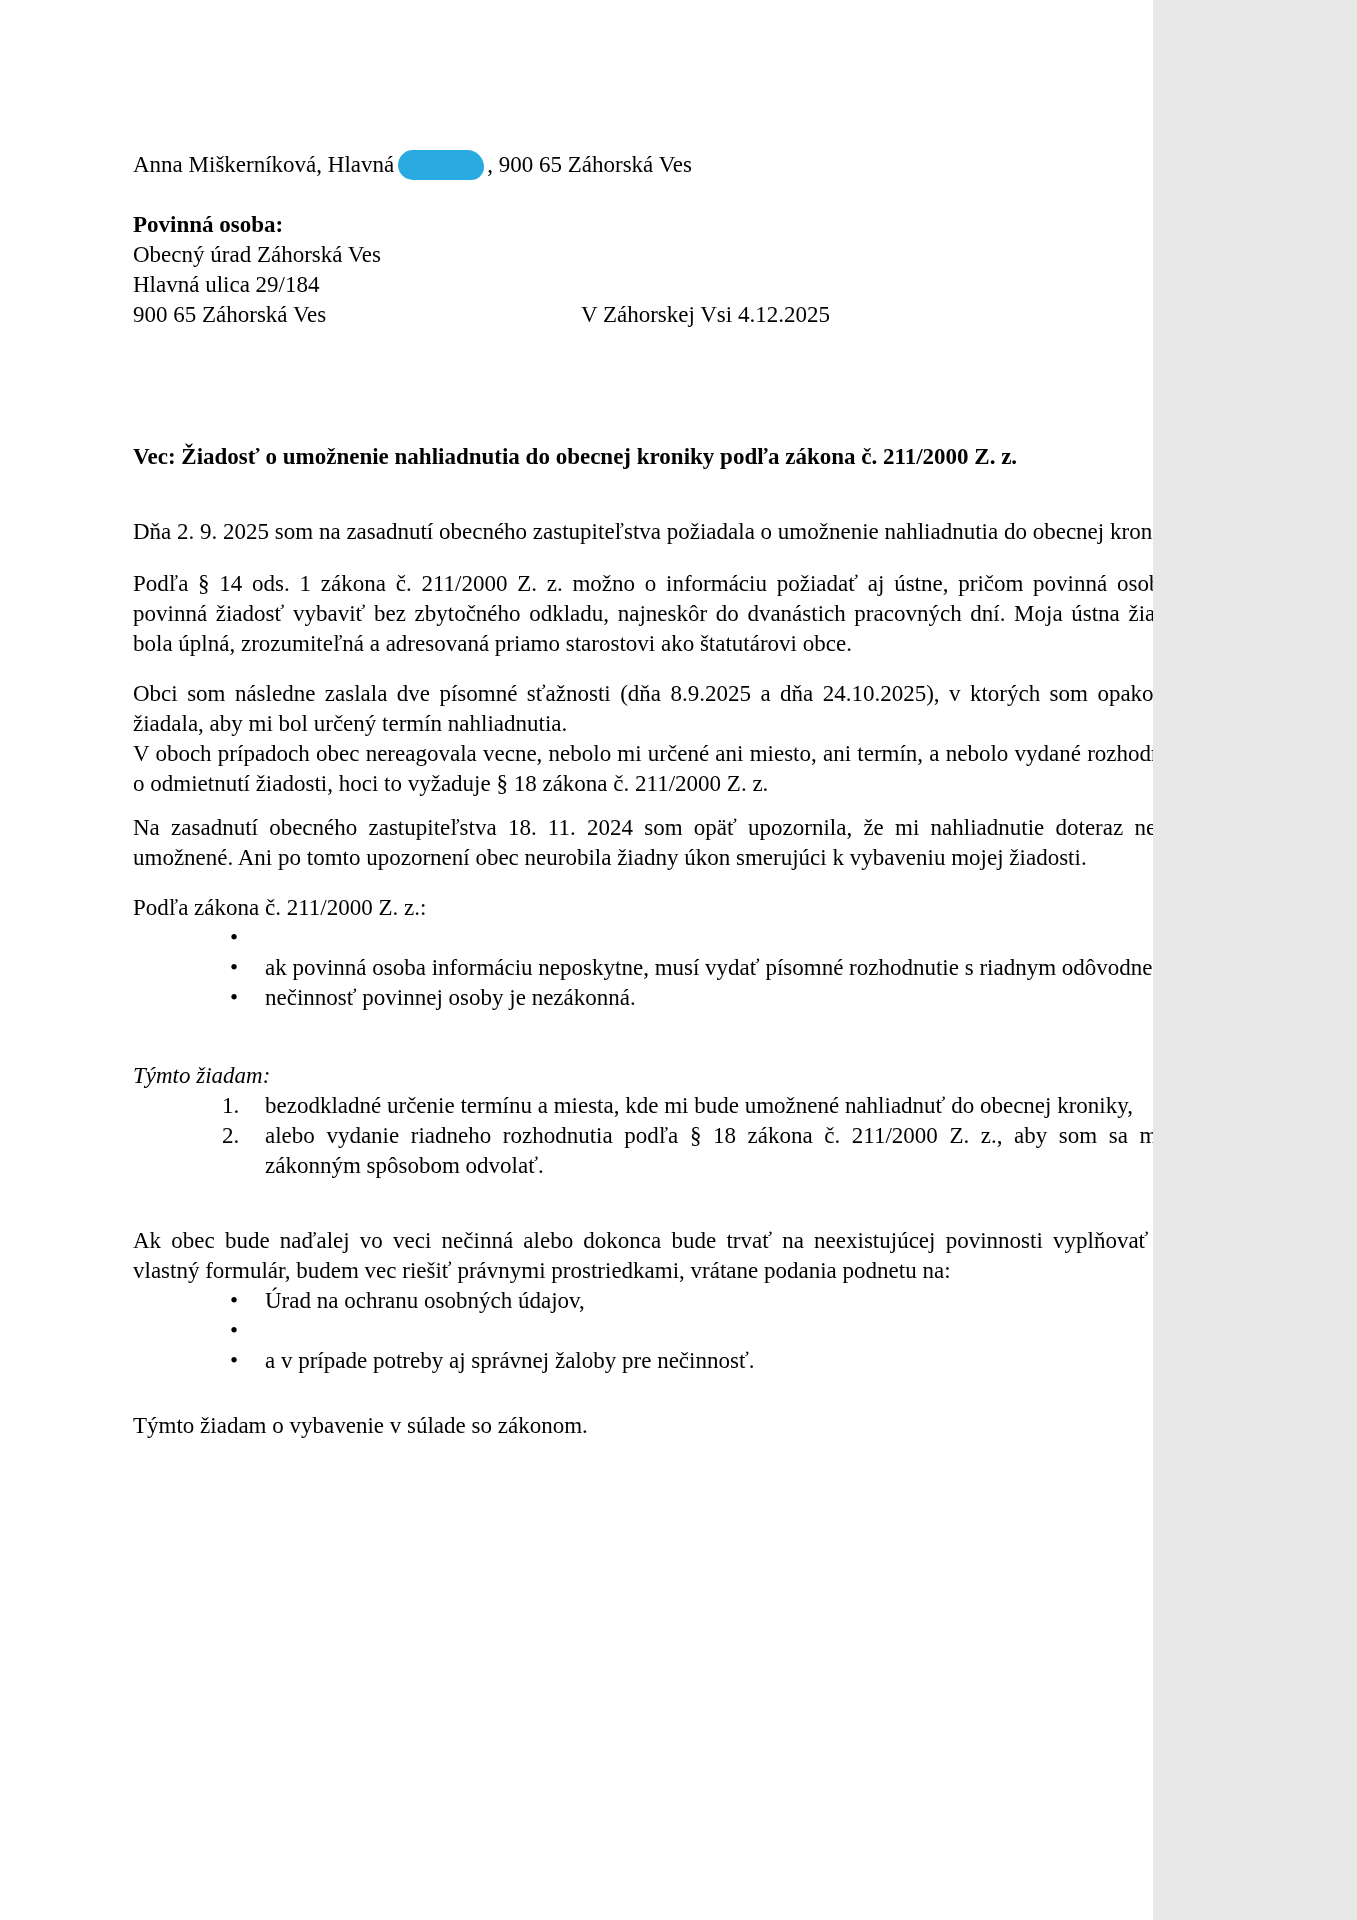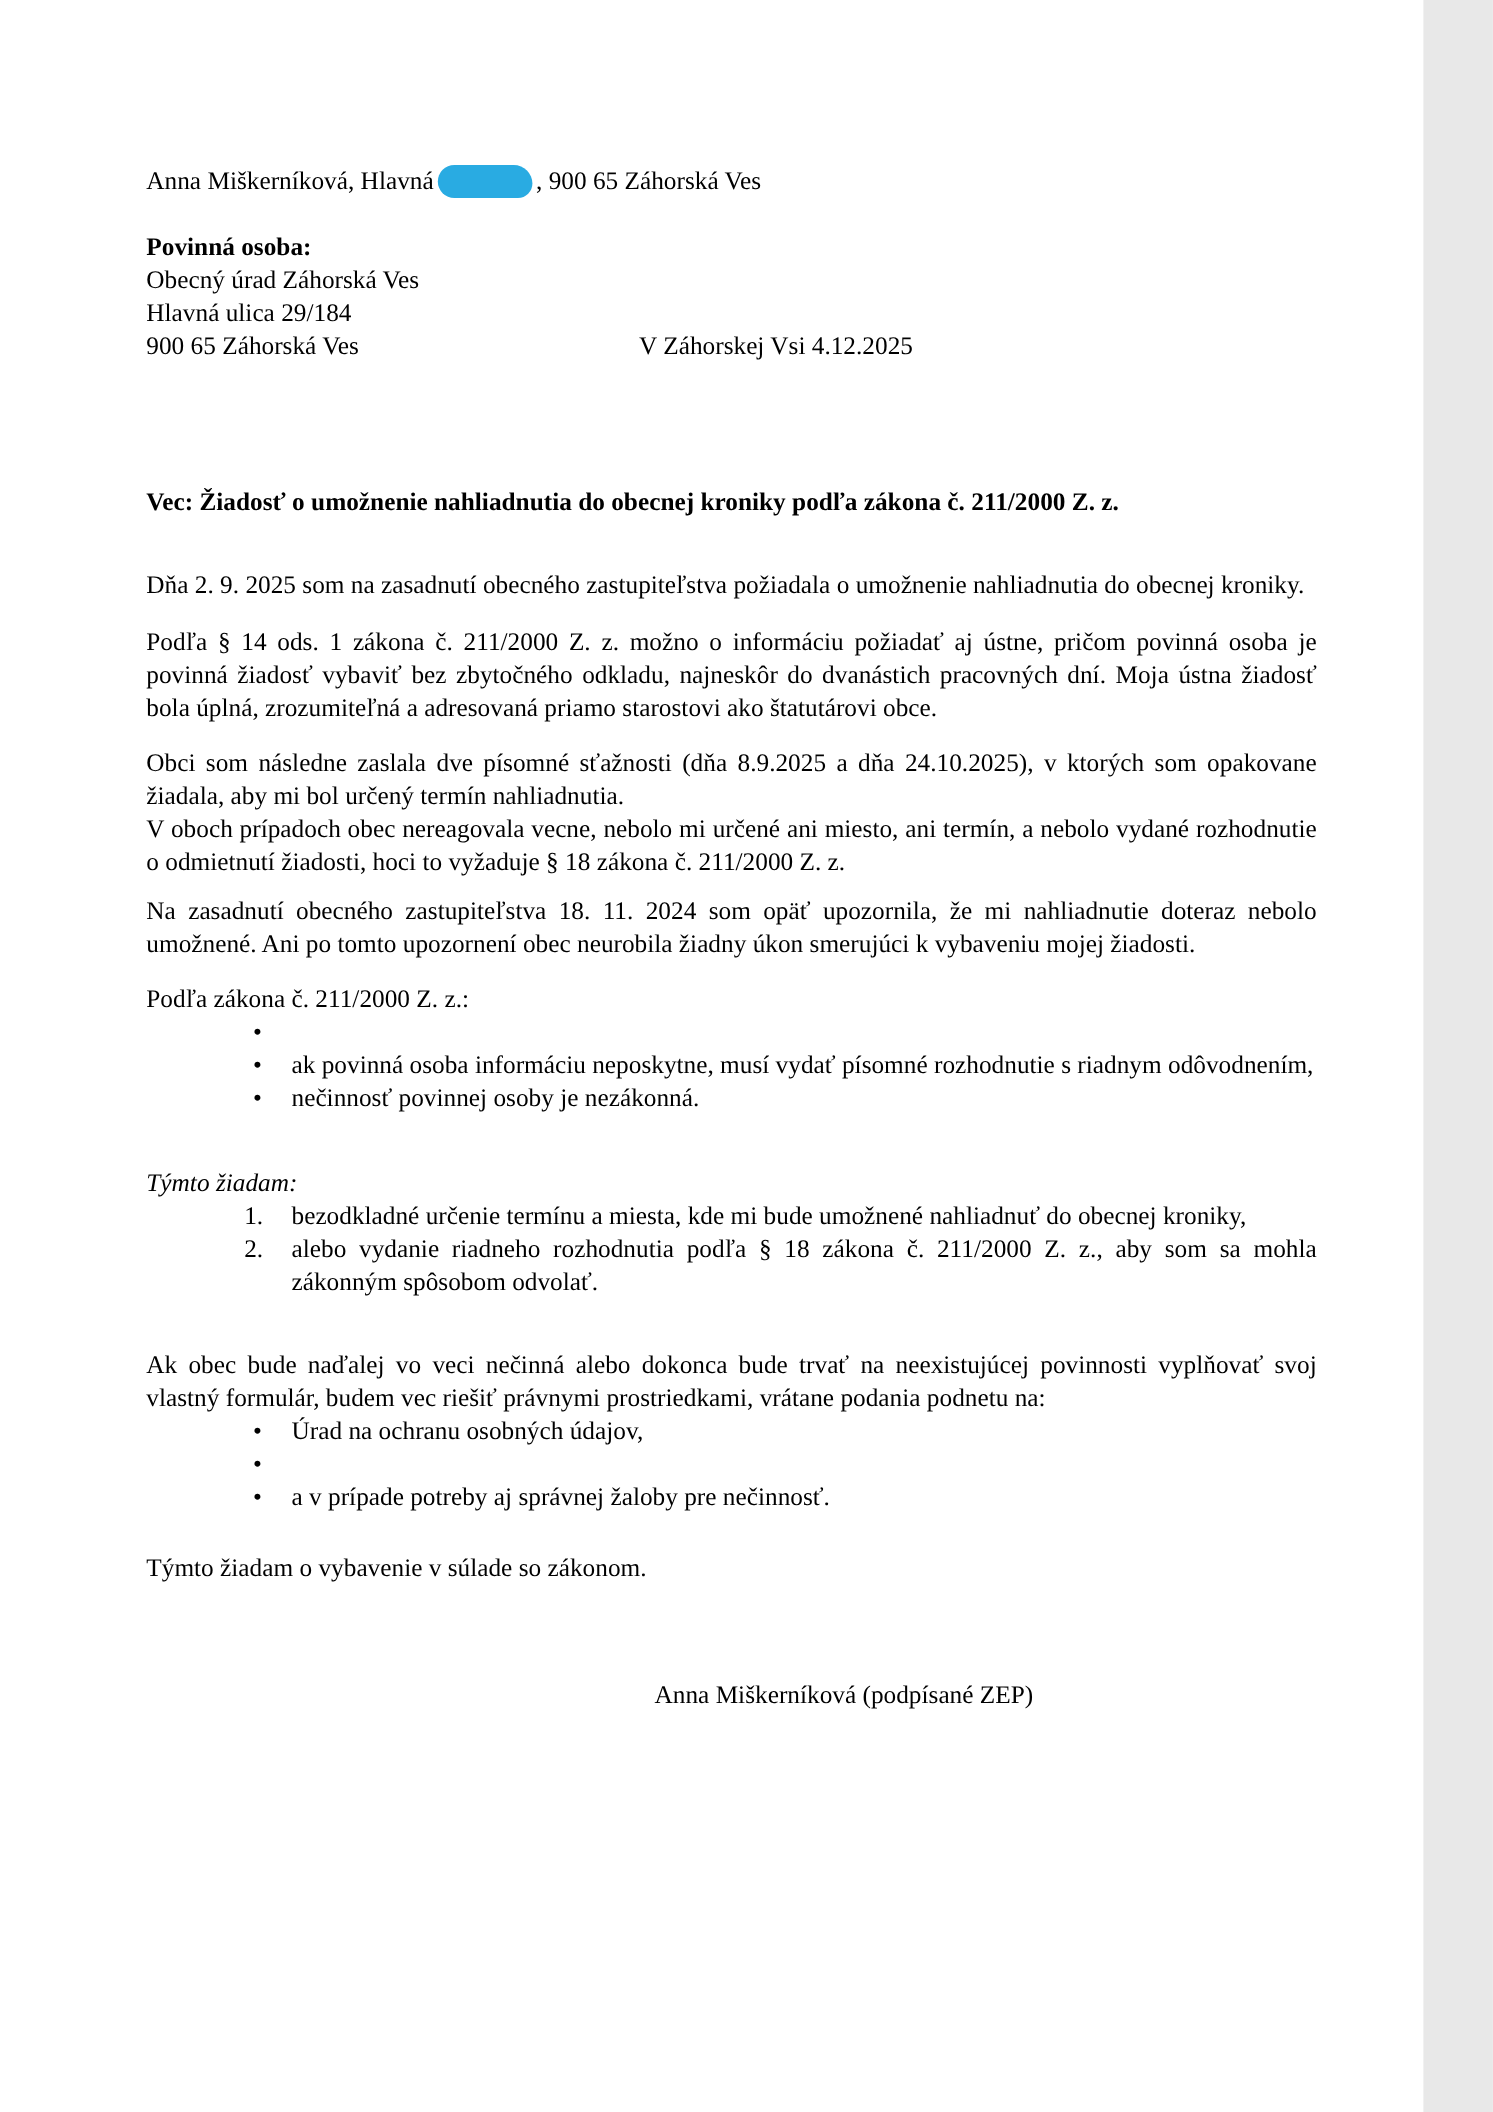--- a/index.html
+++ b/index.html
@@ -1,18 +1,18 @@
 <!DOCTYPE html>
 <html><head>
 <meta charset="utf-8">
 <style>
   html,body { margin:0; padding:0; background:#e8e8e8; }
   .page {
     position:relative;
-    width:1294px; height:1920px;
+    width:1153px; height:1920px;
     background:#ffffff;
     font-family:"Liberation Serif","DejaVu Serif",serif;
     color:#000;
     overflow:hidden;
   }
   .content {
     position:absolute;
     left:133px; top:150px;
     width:1064px;
     font-size:23px;
@@ -105,16 +105,15 @@
     <div class="li">
       <span class="marker-b">•</span>
     </div>
     <div class="li">
       <span class="marker-b">•</span>
       <div class="li-text"><span>a v prípade potreby aj </span><span class="b">správnej žaloby</span><span> pre nečinnosť.</span></div>
     </div>
 
     <p class="para mt-closing noj">Týmto žiadam o vybavenie v súlade so zákonom.</p>
 
-    <p class="para signature noj">Anna Miškerníková (podpísané ZEP)</p>
 
   </div>
 </div>
 
 </body></html>

